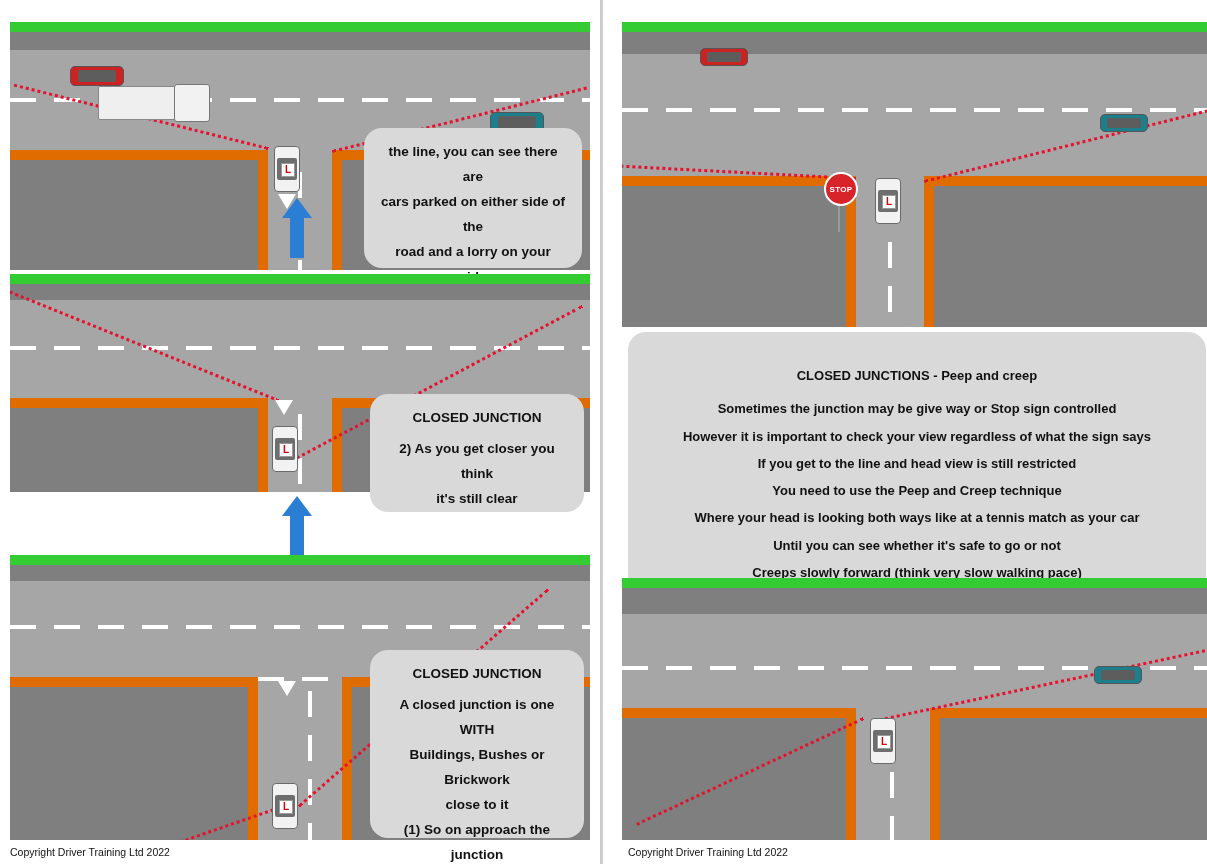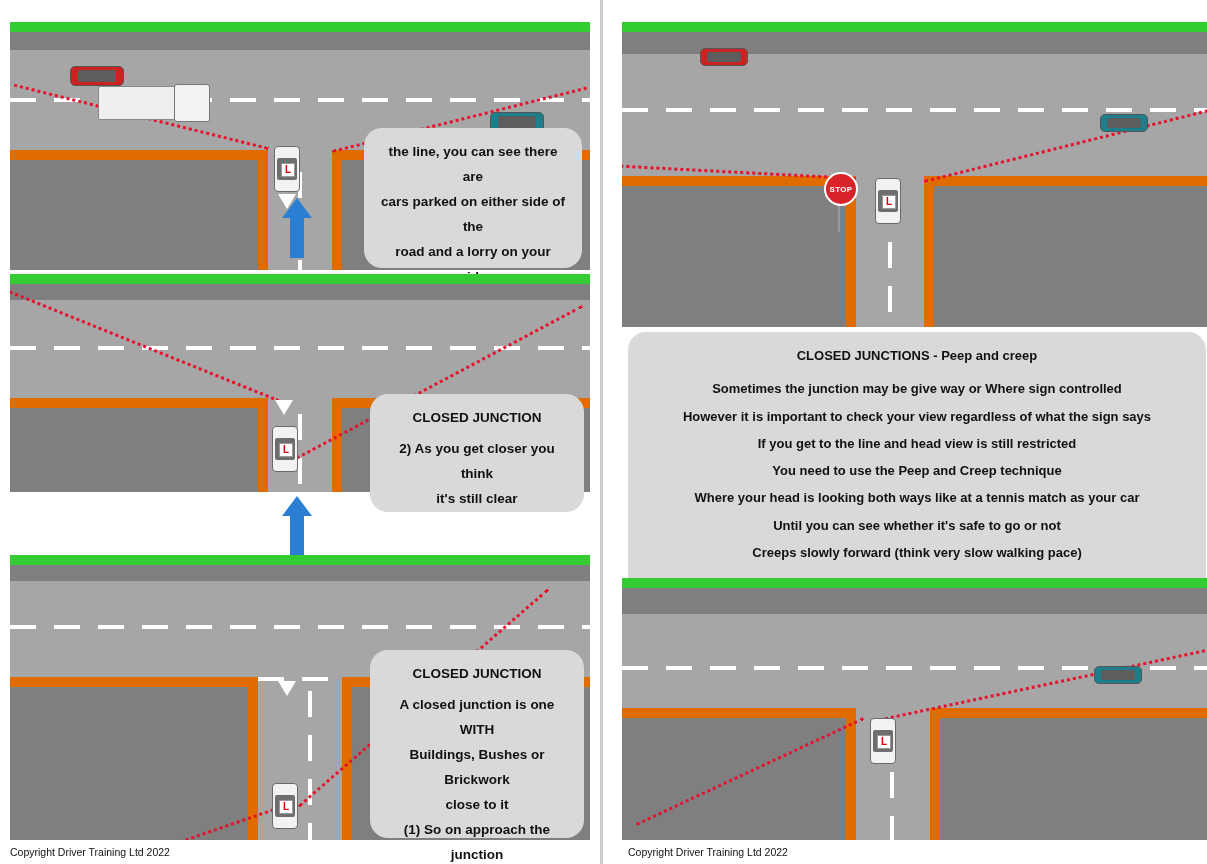--- a/index.html
+++ b/index.html
@@ -231,23 +231,23 @@
         <div class="disc">STOP</div>
       </div>
 
       <div class="learner-car" style="left:253px;top:156px;">
         <div class="shell"></div>
           <div class="roof"></div>
         <div class="lplate">L</div>
       </div>
     </div>
 
-    <div class="callout big" style="left:24px;top:332px;width:578px;height:276px;padding:10px 10px;">
+    <div class="callout big" style="left:24px;top:332px;width:578px;height:276px;padding:30px 10px;">
       <span class="hd">CLOSED JUNCTIONS - Peep and creep</span>
-      <span class="ln">Sometimes the junction may be give way or Where sign controlled</span>
+      <span class="ln">Sometimes the junction may be give way or Stop sign controlled</span>
       <span class="ln">However it is important to check your view regardless of what the sign says</span>
       <span class="ln">If you get to the line and head view is still restricted</span>
       <span class="ln">You need to use the Peep and Creep technique</span>
       <span class="ln">Where your head is looking both ways like at a tennis match as your car</span>
       <span class="ln">Until you can see whether it's safe to go or not</span>
       <span class="ln">Creeps slowly forward (think very slow walking pace)</span>
     </div>
 
     <div class="scene" style="left:18px;top:578px;width:585px;height:262px;">
       <div class="grass" style="top:0;height:10px;"></div>

